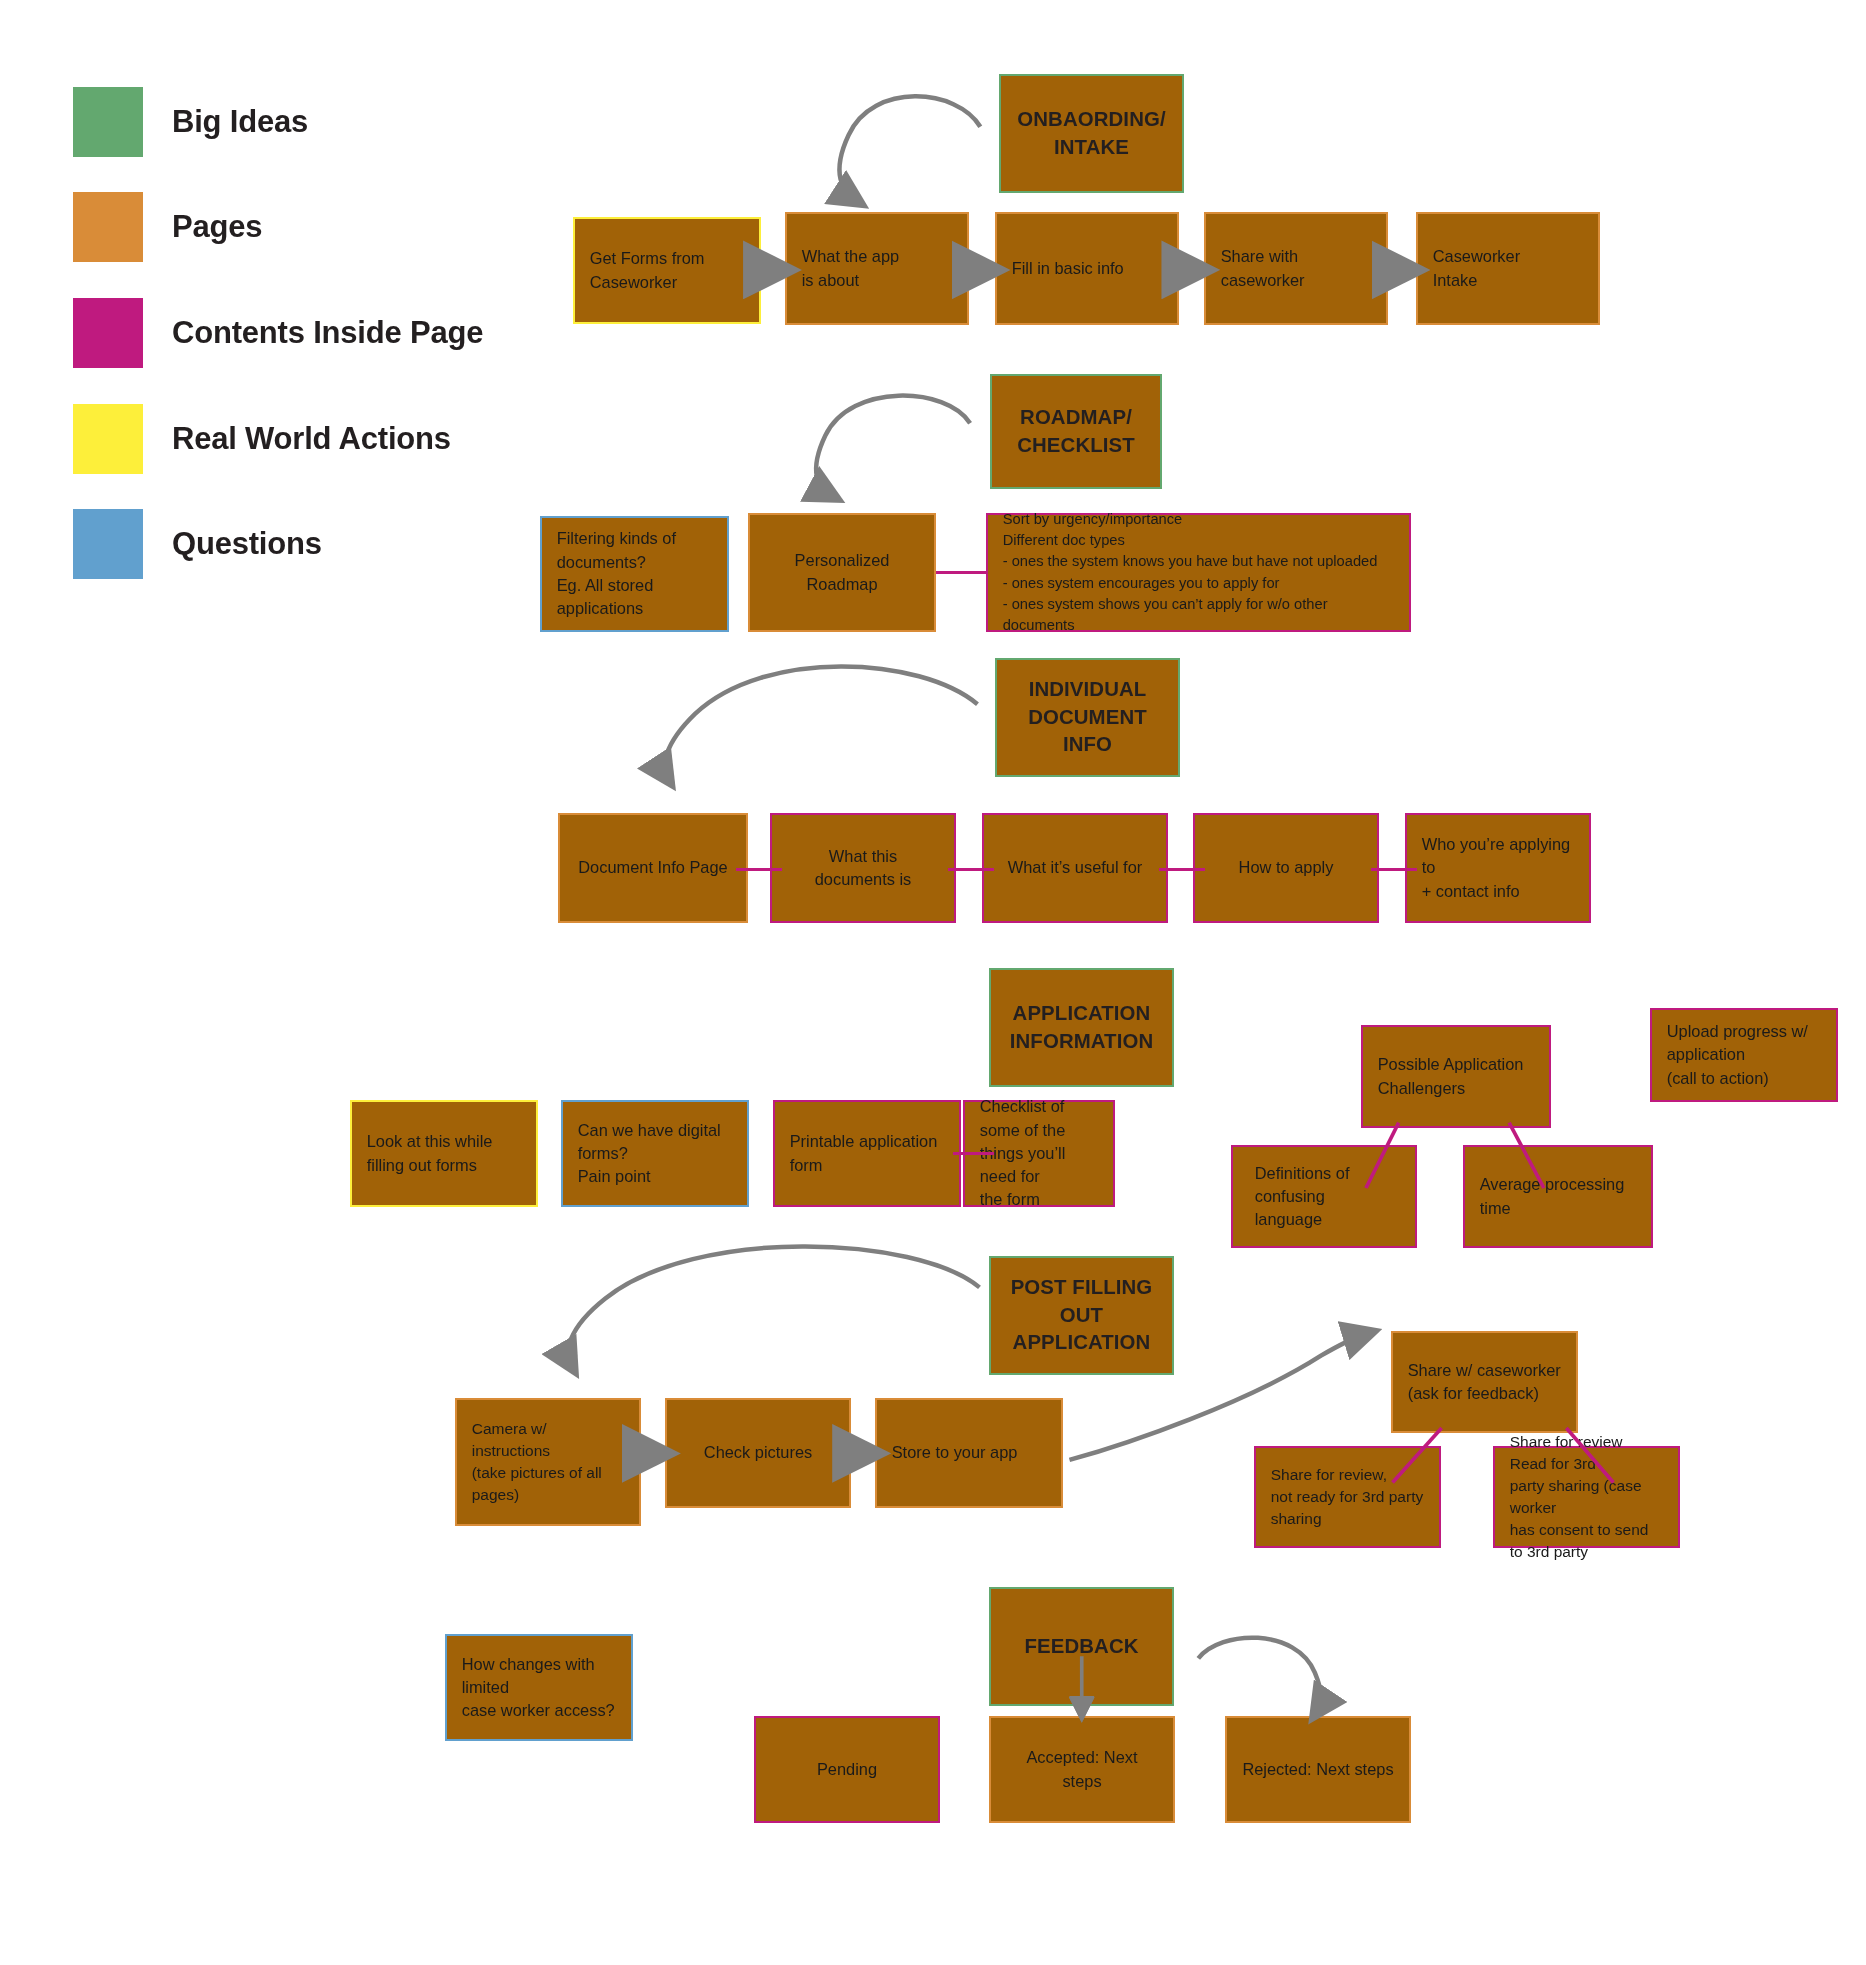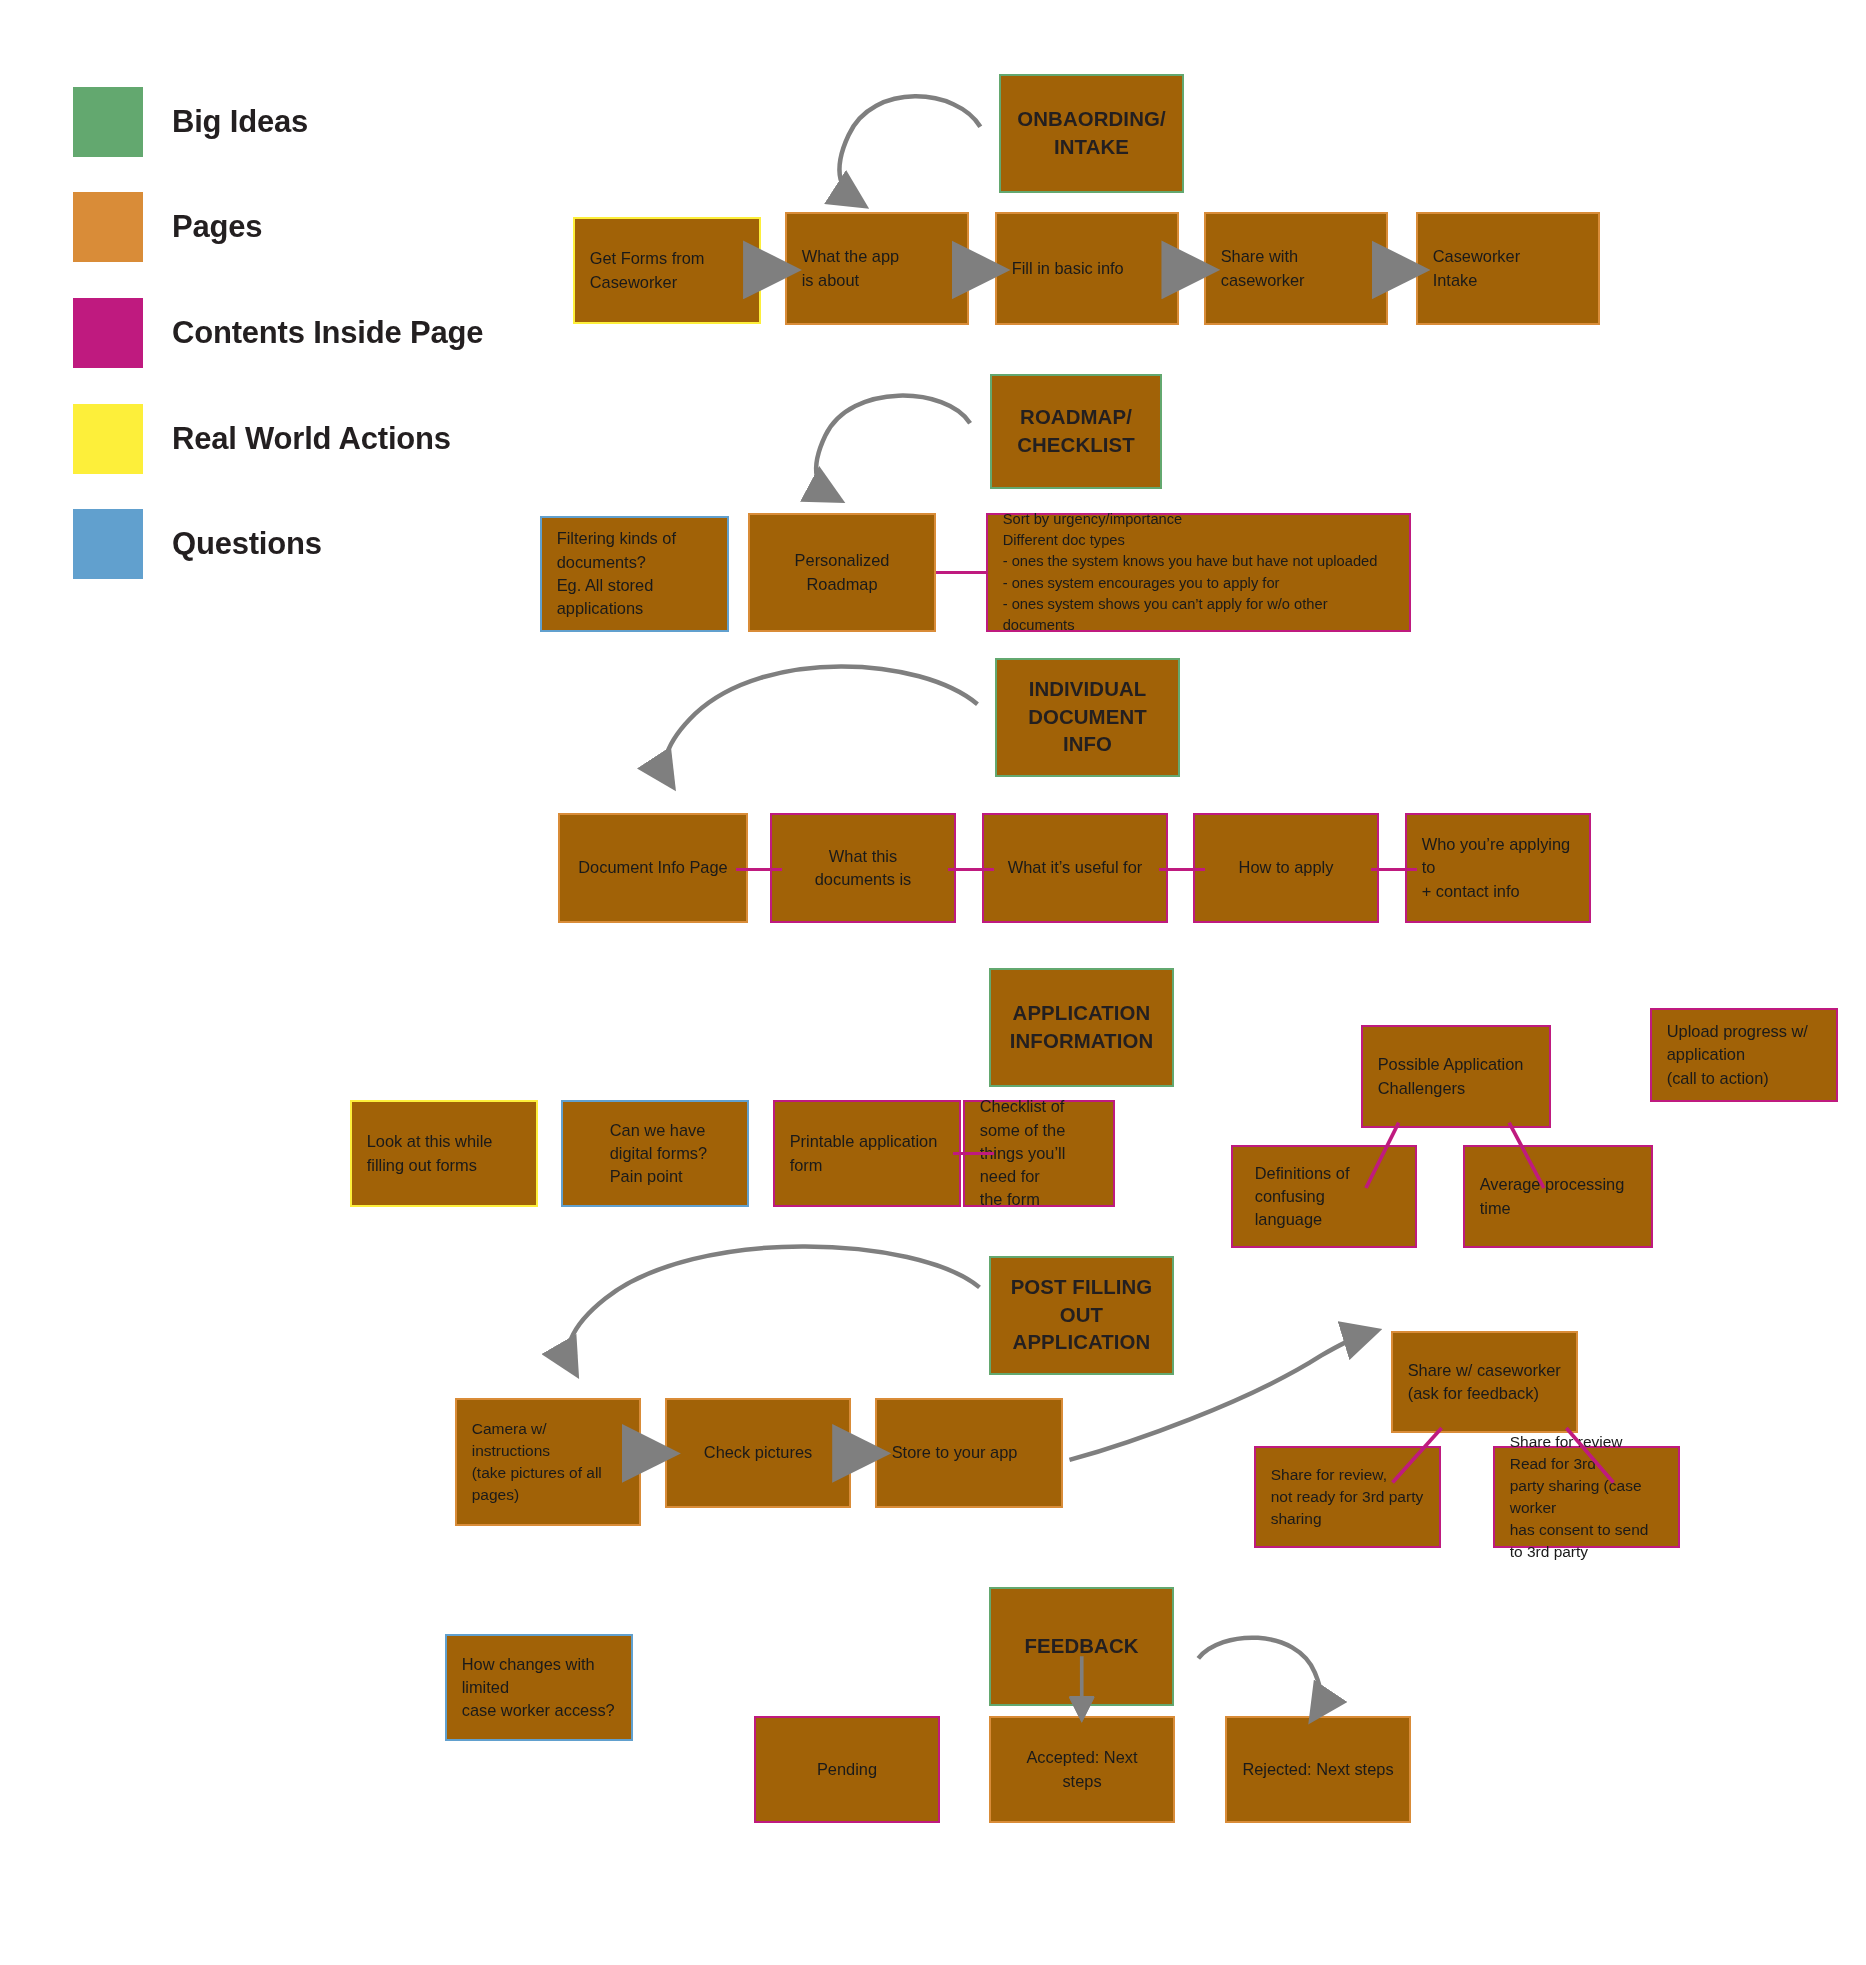--- a/index.html
+++ b/index.html
@@ -192,21 +192,21 @@
 
   <div class="box b-green header-box center" style="left:989px; top:968px; width:185px; height:119px;">
     <div class="txt">APPLICATION
 INFORMATION</div>
   </div>
 
   <div class="box b-yellow" style="left:350px; top:1100px; width:188px; height:107px;">
     <div class="txt">Look at this while
 filling out forms</div>
   </div>
-  <div class="box b-blue" style="left:561px; top:1100px; width:188px; height:107px;padding-left:32px;">
+  <div class="box b-blue" style="left:561px; top:1100px; width:188px; height:107px;">
     <div class="txt">Can we have digital forms?
 Pain point</div>
   </div>
   <div class="box b-magenta" style="left:773px; top:1100px; width:188px; height:107px;">
     <div class="txt">Printable application form</div>
   </div>
   <div class="box b-magenta" style="left:963px; top:1100px; width:152px; height:107px;">
     <div class="txt">Checklist of some of the
 things you’ll need for
 the form</div>

